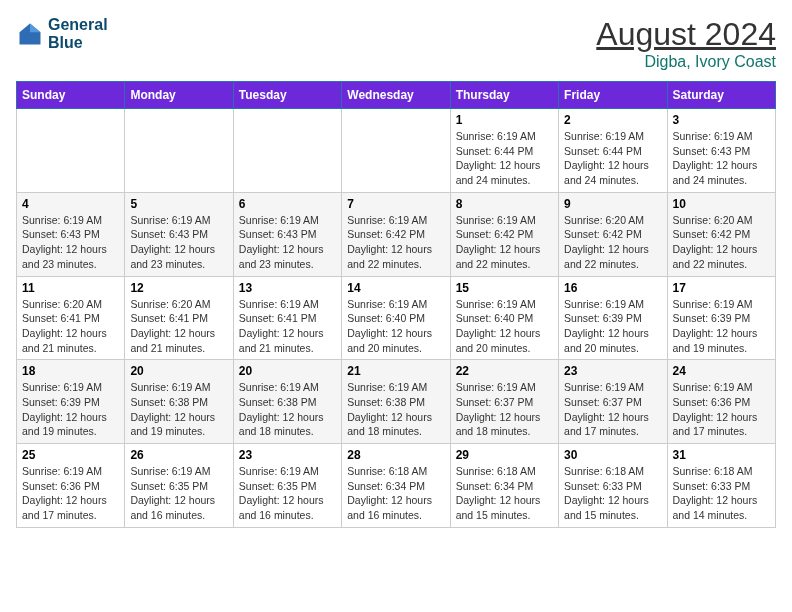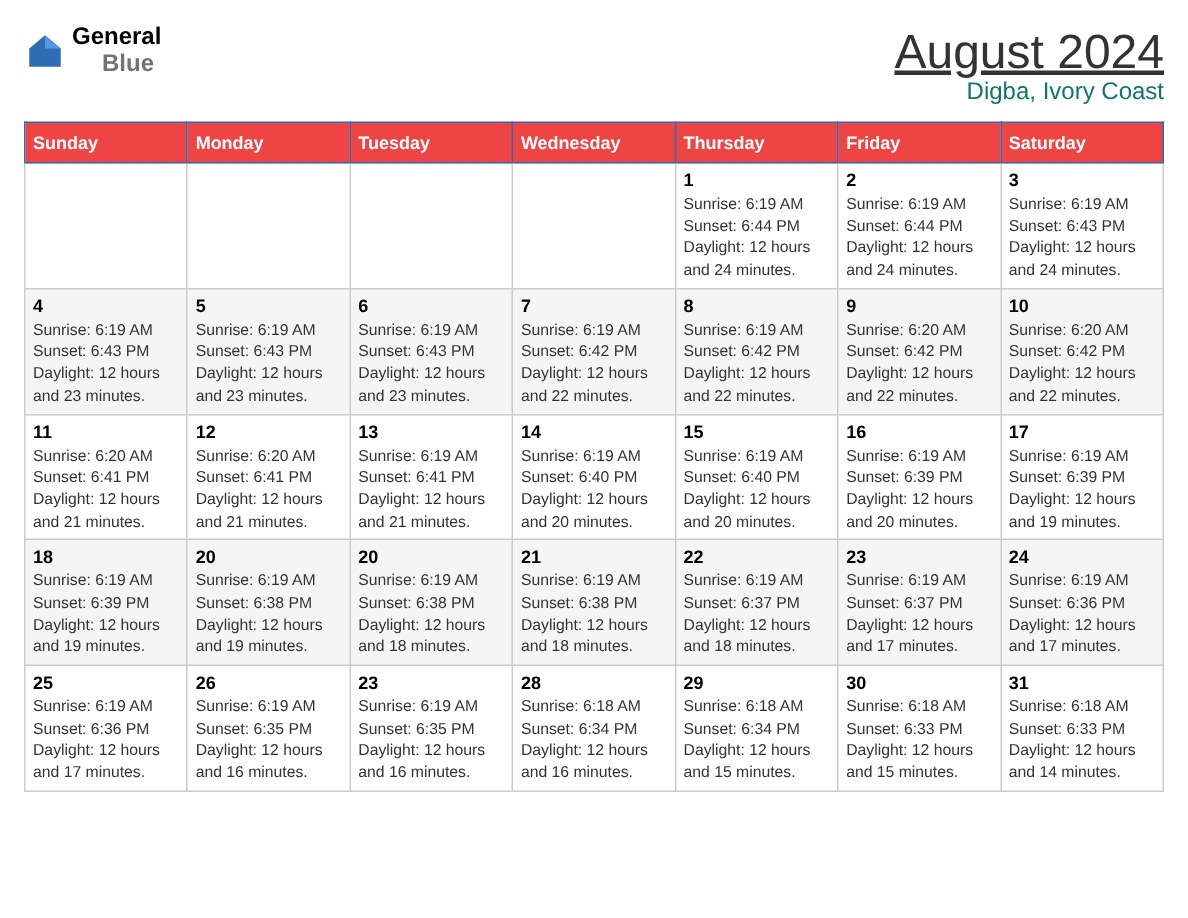--- a/index.html
+++ b/index.html
@@ -22,27 +22,26 @@
       gap: 4px;
     }
     .logo-text {
       display: flex;
       flex-direction: column;
       line-height: 1.1;
     }
     .logo-general {
       font-size: 16px;
       font-weight: bold;
-      color: #000000;
+      color: #0c4a6e;
     }
     .logo-blue {
       font-size: 16px;
       font-weight: bold;
-      color: #737373;
-      margin-left: 20px;
+      color: #0c4a6e;
     }
     .logo-icon {
       width: 28px;
       height: 28px;
     }
     .title-block {
       text-align: right;
     }
     .title-block h1 {
       font-size: 32px;
@@ -54,21 +53,21 @@
       font-size: 16px;
       font-weight: normal;
       color: #0f766e;
     }
     table {
       width: 100%;
       border-collapse: collapse;
       font-size: 11px;
     }
     thead tr th {
-      background: #ef4444;
+      background: #6d28d9;
       color: #fff;
       text-align: left;
       padding: 6px 5px;
       font-size: 12px;
       border: 1px solid #2e6db4;
     }
     tbody tr td {
       border: 1px solid #ccc;
       vertical-align: top;
       padding: 4px 5px;

